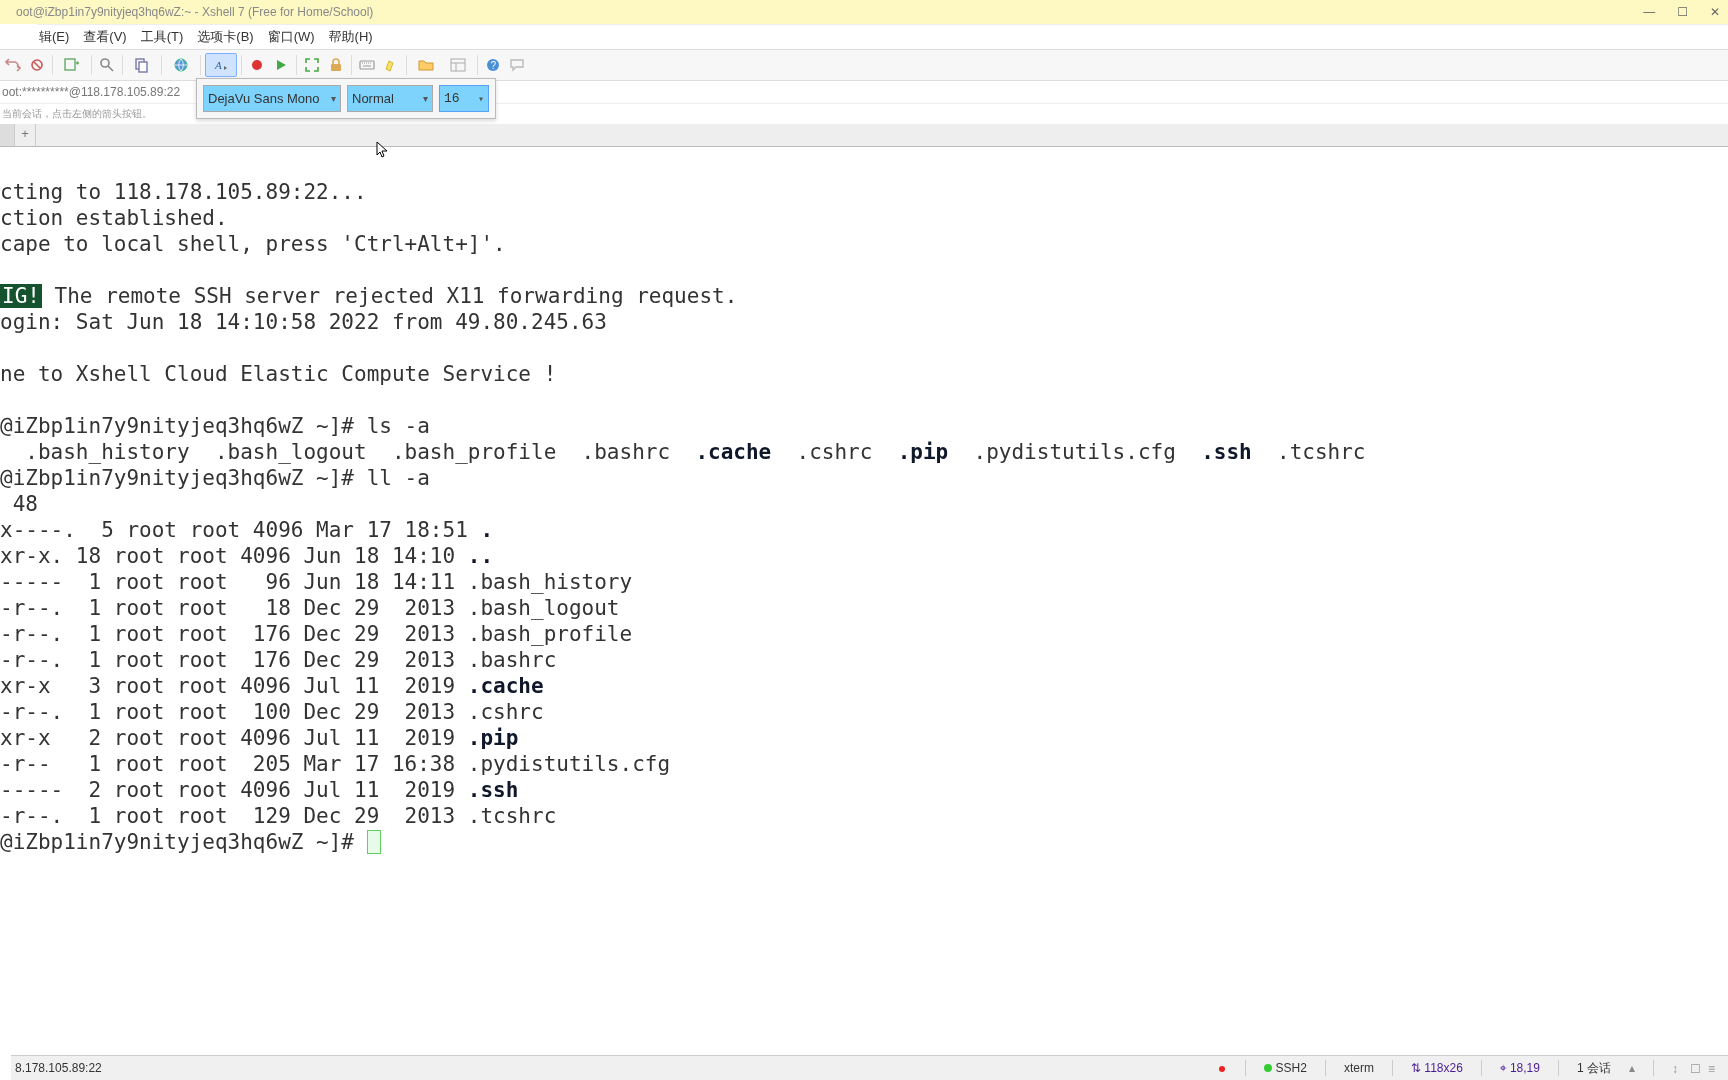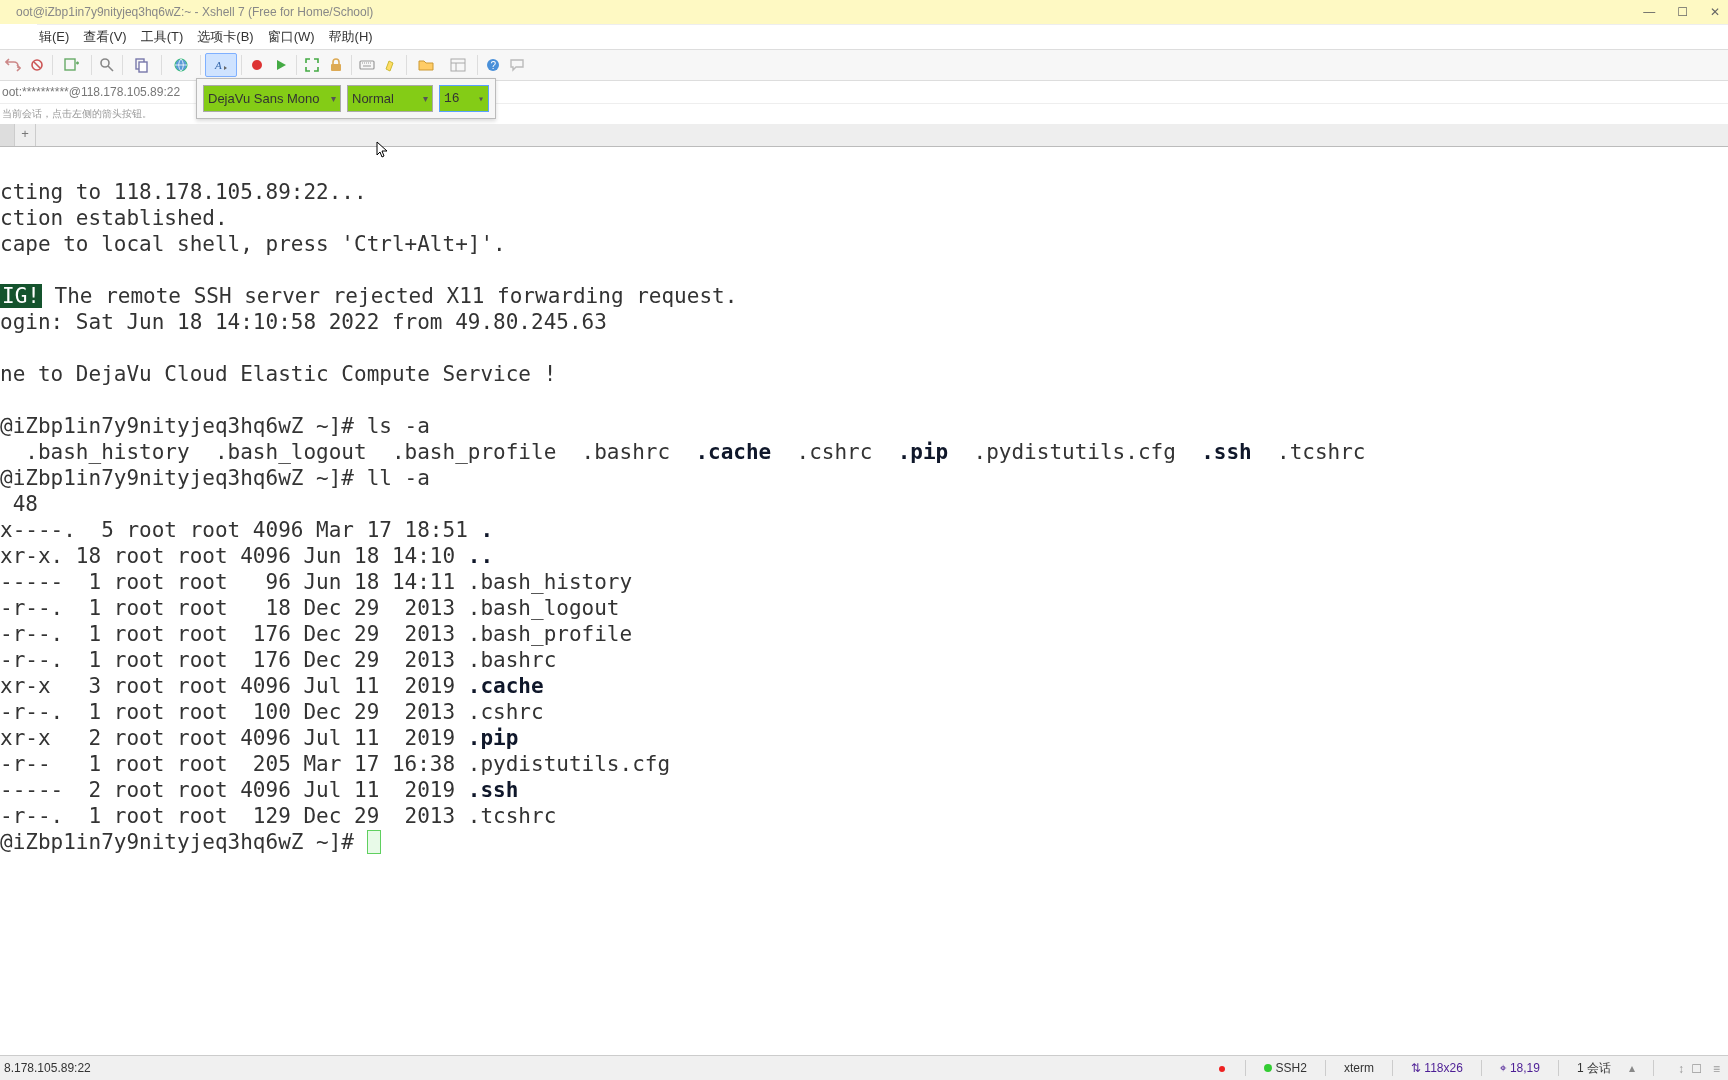--- a/index.html
+++ b/index.html
@@ -9,39 +9,39 @@
   .win-controls span{cursor:default;color:#666;font-size:12px;}
   .menubar{height:24px;background:#fff;border-top:1px solid #eee;display:flex;gap:14px;padding-left:2px;margin-left:37px;}
   .menubar div{line-height:24px;font-size:13px;color:#333;}
   .toolbar{height:30px;background:#f7f7f7;border-top:1px solid #ddd;border-bottom:1px solid #ddd;display:flex;align-items:center;padding-left:2px;gap:2px;position:relative;}
   .tb-btn{width:22px;height:22px;display:flex;align-items:center;justify-content:center;border-radius:2px;}
   .tb-btn svg{width:16px;height:16px;}
   .tb-btn.wide{width:30px;}
   .tb-sep{width:1px;height:20px;background:#ddd;margin:0 2px;}
   .tb-btn.active{background:#cfe3ff;border:1px solid #7fb0ff;}
   .font-popup{position:absolute;left:196px;top:78px;z-index:20;background:#f6f6f6;border:1px solid #bbb;padding:6px;display:flex;gap:6px;box-shadow:0 2px 4px rgba(0,0,0,.15);}
-  .font-popup .combo{height:25px;border:1px solid #aaa;background:#84cc16;display:flex;align-items:center;justify-content:space-between;padding:0 4px;font-size:13px;}
+  .font-popup .combo{height:25px;border:1px solid #aaa;background:#7dd3fc;display:flex;align-items:center;justify-content:space-between;padding:0 4px;font-size:13px;}
   .combo .arrow{font-size:10px;color:#555;margin-left:6px;}
   .combo.name{width:128px;}
   .combo.style{width:76px;}
   .combo.size{width:40px;border-color:#5aa0ff;font-family:Liberation Mono, monospace;}
   .addressbar{height:22px;line-height:22px;font-size:12px;color:#777;padding-left:2px;border-bottom:1px solid #eee;}
   .hint{height:20px;line-height:20px;font-size:10px;color:#999;padding-left:2px;}
   .tabs{height:22px;display:flex;align-items:flex-end;background:#eee;border-bottom:1px solid #bbb;}
   .tab{height:22px;width:14px;background:#ddd;border-right:1px solid #ccc;}
   .tab.plus{width:20px;background:#eee;text-align:center;line-height:20px;color:#777;}
   .terminal{font-family:"DejaVu Sans Mono","Courier New",monospace;font-size:21px;line-height:26px;white-space:pre;padding:6px 0 0 0;}
   .terminal .blk{background:#14532d;color:#fff;padding:0 2px;}
   .terminal .dir{color:#0f172a;font-weight:bold;}
   .terminal .cursor{display:inline-block;width:12px;height:22px;border:1px solid #5fd05f;background:rgba(100,220,100,.15);vertical-align:text-bottom;}
   .mouse-cursor{position:absolute;left:376px;top:141px;width:12px;height:18px;pointer-events:none;z-index:30;}
   .mouse-cursor svg{width:12px;height:18px;}
-  .statusbar{position:absolute;bottom:0;left:0;right:0;height:24px;background:#f0f0f0;border-top:1px solid #ccc;display:flex;align-items:center;font-size:12px;color:#333;}
+  .statusbar{position:absolute;bottom:0;left:11px;right:0;height:24px;background:#f0f0f0;border-top:1px solid #ccc;display:flex;align-items:center;font-size:12px;color:#333;}
   .statusbar .sb-left{padding-left:4px;}
-  .statusbar .sb-right{margin-left:auto;display:flex;align-items:center;gap:18px;padding-right:8px;text-align:right;}
+  .statusbar .sb-right{margin-left:auto;display:flex;align-items:center;gap:18px;padding-right:8px;}
   .sb-right .sep{width:1px;height:16px;background:#ccc;}
   .sb-right .dot-y{width:6px;height:6px;border-radius:3px;background:#e22;display:inline-block;margin-right:2px;}
   .sb-right .dot-g{width:8px;height:8px;border-radius:4px;background:#3c3;display:inline-block;margin-right:4px;}
   .sb-right .dim{color:#4c1d95;}
   .sb-right .tray{display:flex;gap:6px;}
   .tray span{width:12px;height:12px;display:inline-block;color:#999;}
 </style>
 </head>
 <body>
 
@@ -195,21 +195,21 @@
 </div>
 
 <div class="terminal">
 <span>cting to 118.178.105.89:22...</span>
 <span>ction established.</span>
 <span>cape to local shell, press 'Ctrl+Alt+]'.</span>
 <span></span>
 <span class="blk">IG!</span><span> The remote SSH server rejected X11 forwarding request.</span>
 <span>ogin: Sat Jun 18 14:10:58 2022 from 49.80.245.63</span>
 <span></span>
-<span>ne to DejaVu Cloud Elastic Compute Service !</span>
+<span>ne to Xshell Cloud Elastic Compute Service !</span>
 <span></span>
 <span>@iZbp1in7y9nityjeq3hq6wZ ~]# ls -a</span>
 <span>  .bash_history  .bash_logout  .bash_profile  .bashrc  </span><span class="dir">.cache</span><span>  .cshrc  </span><span class="dir">.pip</span><span>  .pydistutils.cfg  </span><span class="dir">.ssh</span><span>  .tcshrc</span>
 <span>@iZbp1in7y9nityjeq3hq6wZ ~]# ll -a</span>
 <span> 48</span>
 <span>x----.  5 root root 4096 Mar 17 18:51 </span><span class="dir">.</span>
 <span>xr-x. 18 root root 4096 Jun 18 14:10 </span><span class="dir">..</span>
 <span>-----  1 root root   96 Jun 18 14:11 .bash_history</span>
 <span>-r--.  1 root root   18 Dec 29  2013 .bash_logout</span>
 <span>-r--.  1 root root  176 Dec 29  2013 .bash_profile</span>

